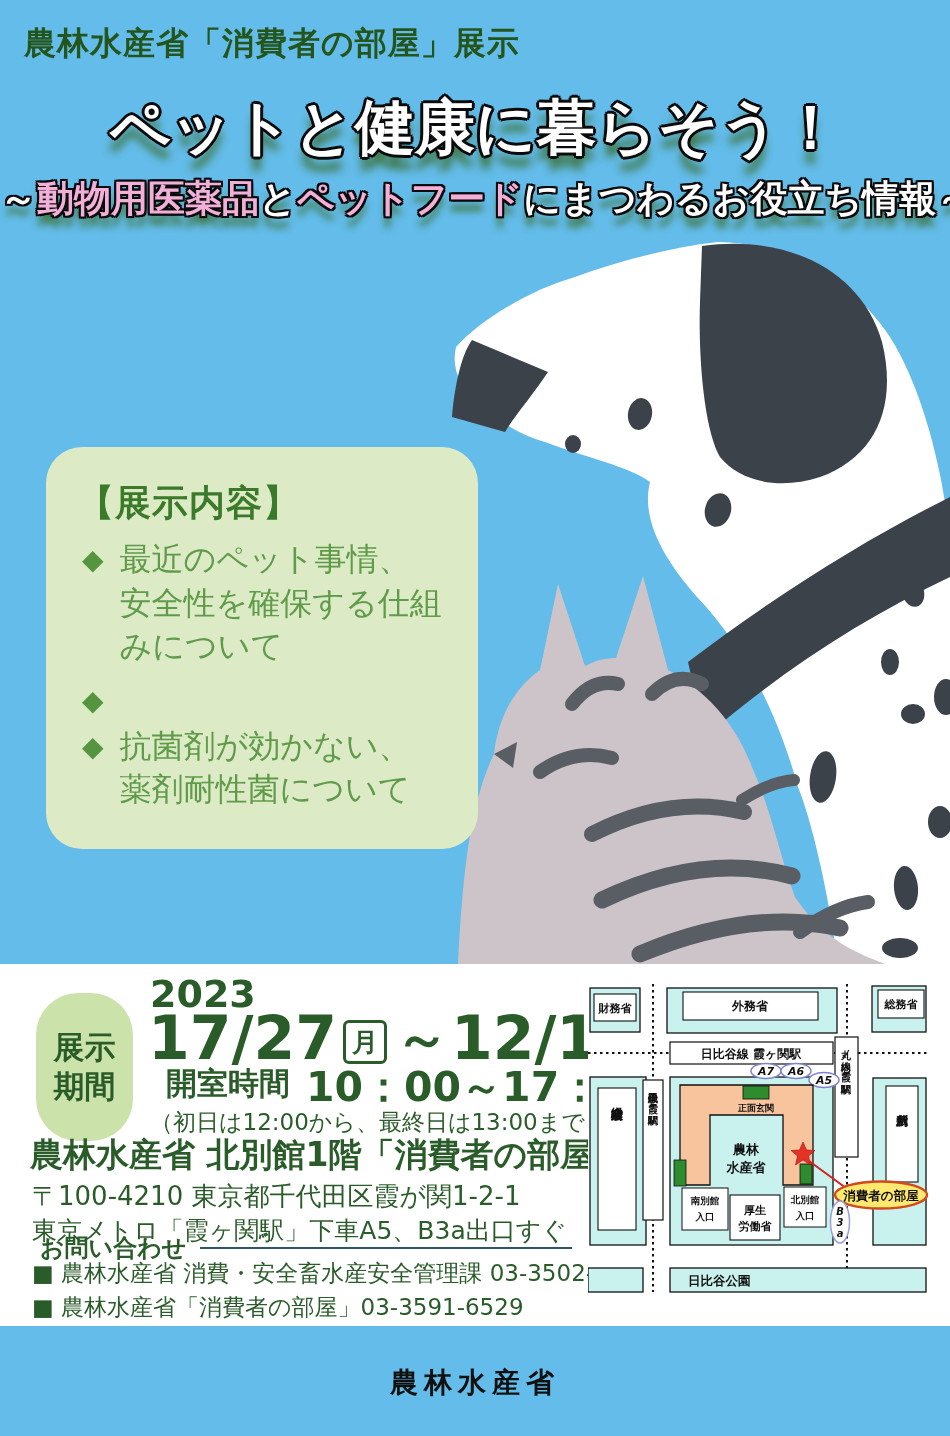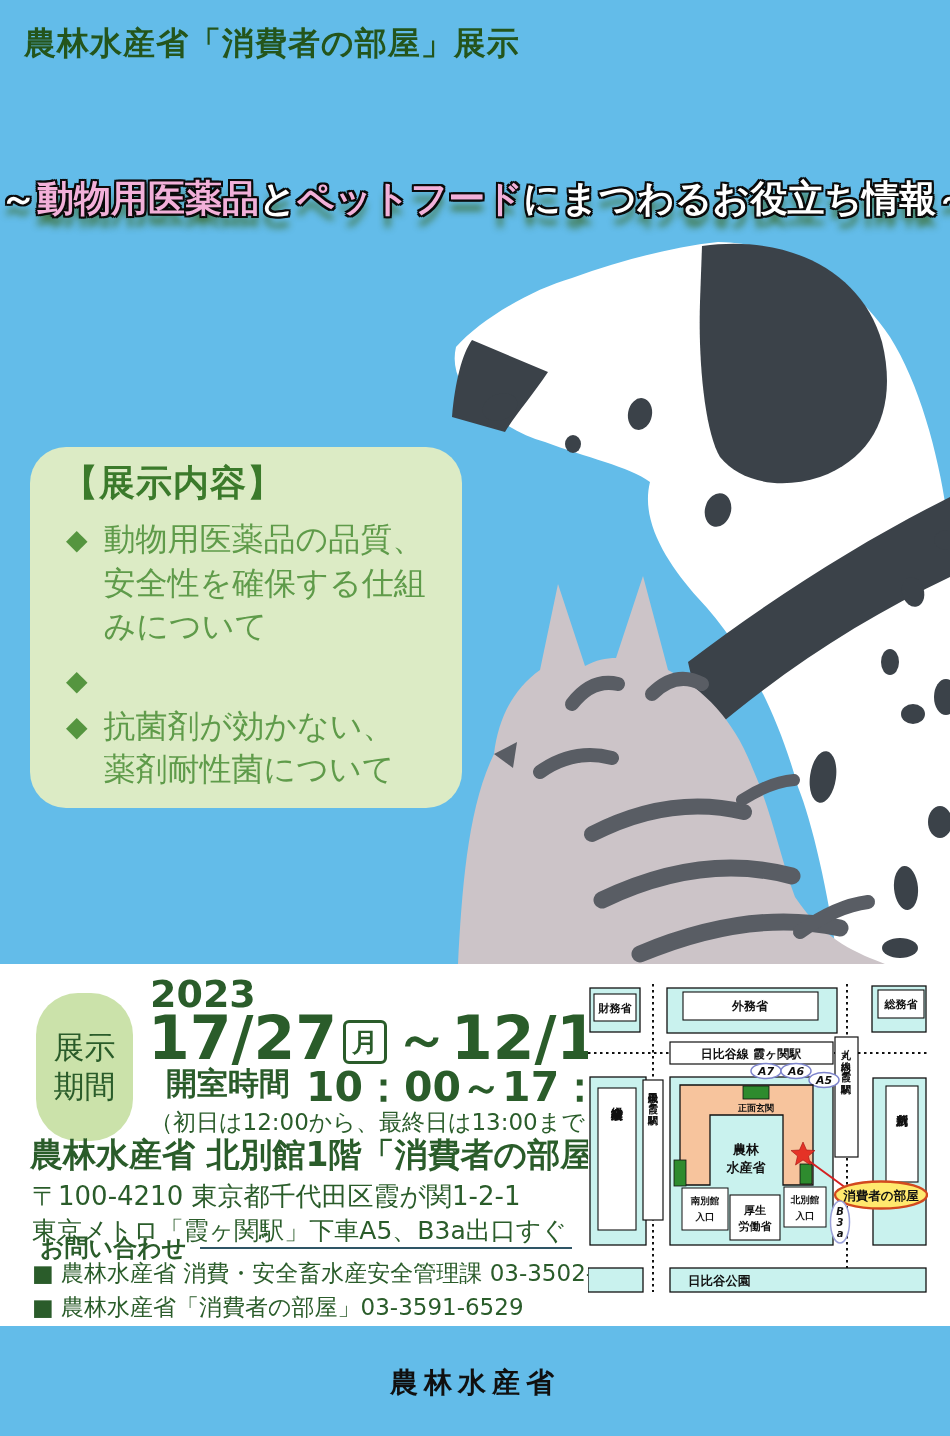--- a/index.html
+++ b/index.html
@@ -19,33 +19,33 @@
     font-size:37px;font-weight:bold;white-space:nowrap;
     text-shadow:2px 0 0 #0b0b0b,-2px 0 0 #0b0b0b,0 2px 0 #0b0b0b,0 -2px 0 #0b0b0b,
       2px 2px 0 #0b0b0b,-2px -2px 0 #0b0b0b,2px -2px 0 #0b0b0b,-2px 2px 0 #0b0b0b,
       0 11px 7px rgba(58,108,44,0.95);}
   .subtitle .w{color:#fff;}
   .subtitle .p{color:#f2b0d9;}
 
   .pets-svg{position:absolute;left:0;top:242px;width:950px;height:722px;z-index:1;display:block;}
 
   
-  .exhibit-box{position:absolute;left:30px;top:447px;width:432px;height:361px;z-index:2;
-    background:#dcebc5;border-radius:36px;box-sizing:border-box;padding:12px 18px 0 32px;}
+  .exhibit-box{position:absolute;left:46px;top:447px;width:432px;height:402px;z-index:2;
+    background:#dcebc5;border-radius:36px;box-sizing:border-box;padding:32px 18px 0 32px;}
   .exhibit-heading{font-size:36px;font-weight:bold;color:#3b7a2b;letter-spacing:1px;}
   .exhibit-item{display:flex;margin-top:10px;}
   .exhibit-item .diamond{flex:0 0 auto;font-size:28px;color:#55953f;margin:8px 16px 0 4px;line-height:1;}
   .exhibit-item .txt{font-size:32px;line-height:1.36;color:#5f9b4a;white-space:pre-line;}
 
   
   .bottom{position:absolute;left:0;top:964px;width:950px;height:362px;background:#fff;}
   .ln{position:absolute;white-space:nowrap;color:#2a5c2a;}
   .period-badge{position:absolute;left:36px;top:29px;width:97px;height:148px;background:#cbe2aa;
     border-radius:42px;display:flex;align-items:center;justify-content:center;text-align:center;
-    font-size:31px;font-weight:normal;color:#2a5c2a;line-height:1.25;white-space:pre-line;}
+    font-size:31px;font-weight:bold;color:#2a5c2a;line-height:1.25;white-space:pre-line;}
   .year{left:150px;top:8px;font-size:38px;font-weight:bold;}
   .date-row{position:absolute;left:148px;top:44px;display:flex;align-items:flex-end;color:#2a5c2a;}
   .date-big{font-size:60px;font-weight:bold;line-height:1;}
   .tilde-big{font-size:54px;font-weight:bold;line-height:1;margin:0 2px 2px;}
   .day-box{display:flex;align-items:center;justify-content:center;width:38px;height:38px;
     border:3px solid #2a5c2a;border-radius:6px;font-size:26px;font-weight:bold;margin:0 6px 4px;}
   .hours-row{position:absolute;left:166px;top:99px;display:flex;align-items:flex-end;color:#2a5c2a;}
   .hours-label{font-size:31px;font-weight:bold;margin-right:16px;padding-bottom:3px;}
   .hours-value{font-size:41px;font-weight:bold;line-height:1;}
   .note{left:150px;top:143px;font-size:23px;}
@@ -69,20 +69,21 @@
     color:#101010;letter-spacing:6px;}
 </style>
 </head>
 <body>
 
 <div class="page">
 
   <div class="top">
 
     <div class="agency-line">農林水産省「消費者の部屋」展示</div>
+    <div class="main-title">ペットと健康に暮らそう！</div>
     <div class="subtitle"><span class="w">～</span><span class="p">動物用医薬品</span><span class="w">と</span><span class="p">ペットフード</span><span class="w">にまつわるお役立ち情報～</span></div>
 
     <svg class="pets-svg" viewBox="0 0 950 722" xmlns="http://www.w3.org/2000/svg">
 
       <g>
         <path fill="#ffffff" d="M456,105 C480,78 530,48 572,36 C622,18 672,5 718,0
           C790,2 850,35 890,95 C925,150 945,240 950,300 L950,722 L838,722
           C828,648 812,580 798,545 C775,462 738,398 698,356
           C668,322 640,280 650,240 C630,225 585,215 545,200
           C510,190 478,165 462,143 C455,130 453,118 456,105 Z"></path>
@@ -127,21 +128,21 @@
           <path d="M742,558 q28,-18 52,-20" stroke-width="12"></path>
           <path d="M800,690 q36,-26 68,-30" stroke-width="14"></path>
         </g>
       </g>
     </svg>
 
     <div class="exhibit-box">
       <div class="exhibit-heading">【展示内容】</div>
       <div class="exhibit-item">
         <span class="diamond">◆</span>
-        <span class="txt">動物用医薬品の品質、
+        <span class="txt">最近のペット事情、
 安全性を確保する仕組
 みについて</span>
       </div>
       <div class="exhibit-item">
         <span class="diamond">◆</span>
       </div>
       <div class="exhibit-item">
         <span class="diamond">◆</span>
         <span class="txt">抗菌剤が効かない、
 薬剤耐性菌について</span>

